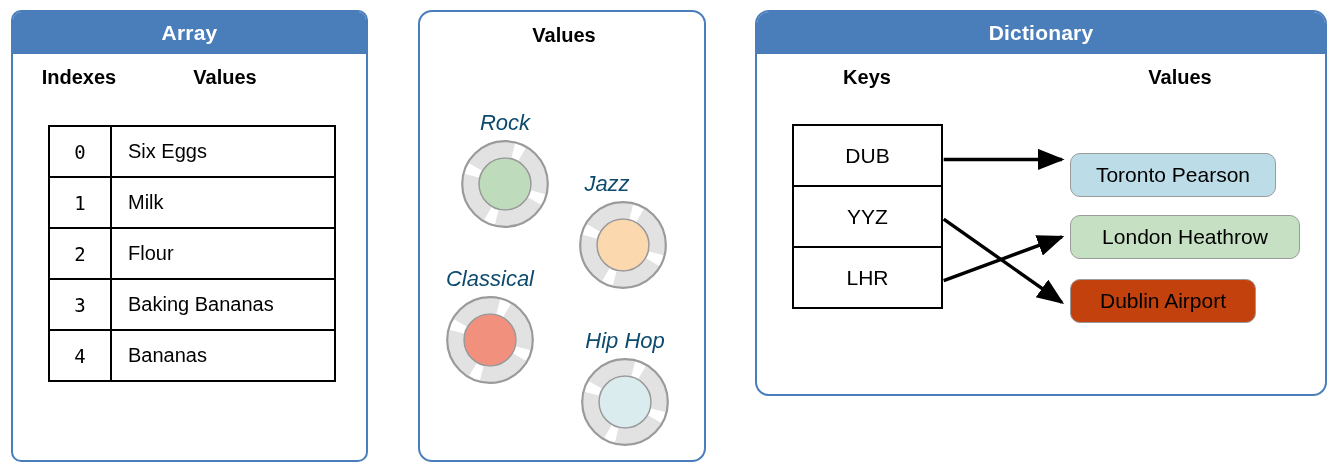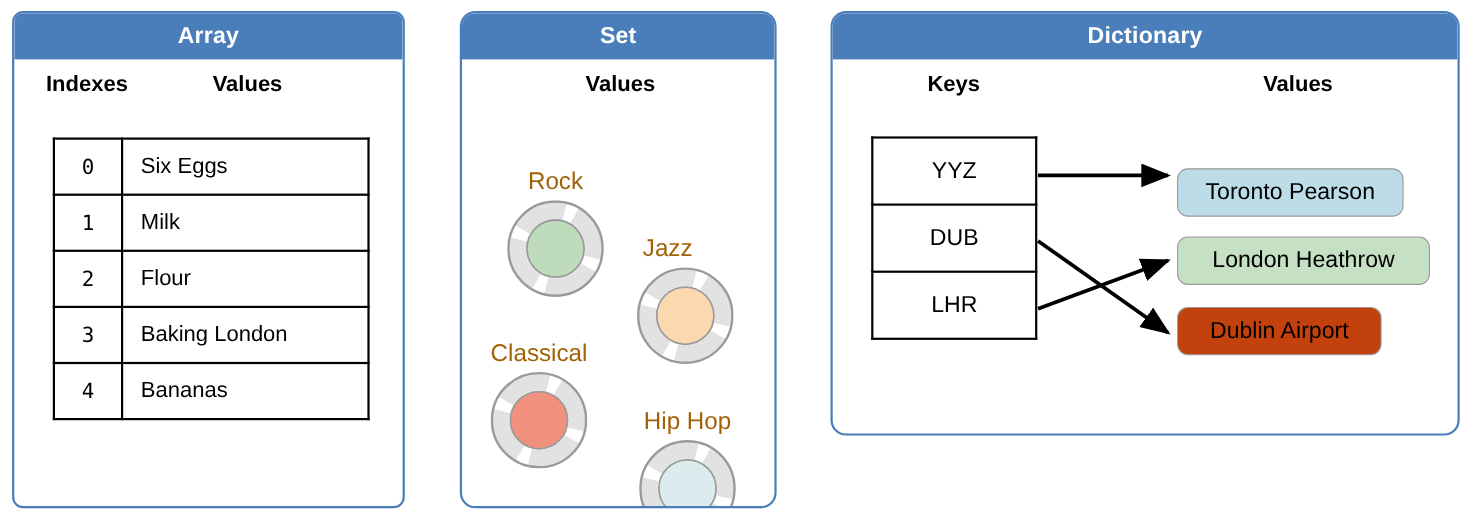--- a/index.html
+++ b/index.html
@@ -80,23 +80,24 @@
     padding-left: 16px;
   }
 
   
   #set-card { left: 418px; top: 10px; width: 288px; height: 452px; }
 
   .disc-group { position: absolute; }
   .disc-label {
     position: absolute;
     font-size: 22px;
-    color: #a16207;
+    color: #0c4a6e;
     white-space: nowrap;
     transform: translateX(-50%);
+    font-style: italic;
   }
   .disc { position: absolute; }
 
   
   #dict-card { left: 755px; top: 10px; width: 572px; height: 386px; }
 
   .key-box {
     position: absolute;
     left: 35px;
     top: 70px;
@@ -155,33 +156,32 @@
         <tr>
           <td class="idx">1</td>
           <td class="val">Milk</td>
         </tr>
         <tr>
           <td class="idx">2</td>
           <td class="val">Flour</td>
         </tr>
         <tr>
           <td class="idx">3</td>
-          <td class="val">Baking London</td>
+          <td class="val">Baking Bananas</td>
         </tr>
         <tr>
           <td class="idx">4</td>
           <td class="val">Bananas</td>
         </tr>
       </tbody>
     </table>
   </div>
 </div>
 
 <div class="card" id="set-card">
-  <div class="card-header">Set</div>
   <div class="card-body">
     <div class="caption" style="left:144px; top:12px;">Values</div>
 
     <div class="disc-group" id="disc-group-0">
       <div class="disc-label" style="left: 85px; top: 98px;">Rock</div>
       <div class="disc" style="left: 41px; top: 128px;"><svg width="88" height="88" viewBox="0 0 88 88">
     <g transform="rotate(22 44 44)">
               <path d="M85.59,49.85 A42,42 0 0 1 49.85,85.59 L47.76,70.74 A27,27 0 0 0 70.74,47.76 Z" fill="#e2e2e2"></path>
               <path d="M38.15,85.59 A42,42 0 0 1 2.41,49.85 L17.26,47.76 A27,27 0 0 0 40.24,70.74 Z" fill="#e2e2e2"></path>
               <path d="M2.41,38.15 A42,42 0 0 1 38.15,2.41 L40.24,17.26 A27,27 0 0 0 17.26,40.24 Z" fill="#e2e2e2"></path>
@@ -235,24 +235,24 @@
 
 <div class="card" id="dict-card">
   <div class="card-header">Dictionary</div>
   <div class="card-body">
     <div class="caption" style="left:110px; top:12px;">Keys</div>
     <div class="caption" style="left:423px; top:12px;">Values</div>
 
     <table class="key-box">
       <tbody>
         <tr>
+          <td>DUB</td>
+        </tr>
+        <tr>
           <td>YYZ</td>
-        </tr>
-        <tr>
-          <td>DUB</td>
         </tr>
         <tr>
           <td>LHR</td>
         </tr>
       </tbody>
     </table>
 
     <svg class="arrow-layer" viewBox="0 0 572 328">
       <defs>
         <marker id="ah" markerWidth="9" markerHeight="9" refX="7.2" refY="3.2" orient="auto" markerUnits="strokeWidth">

